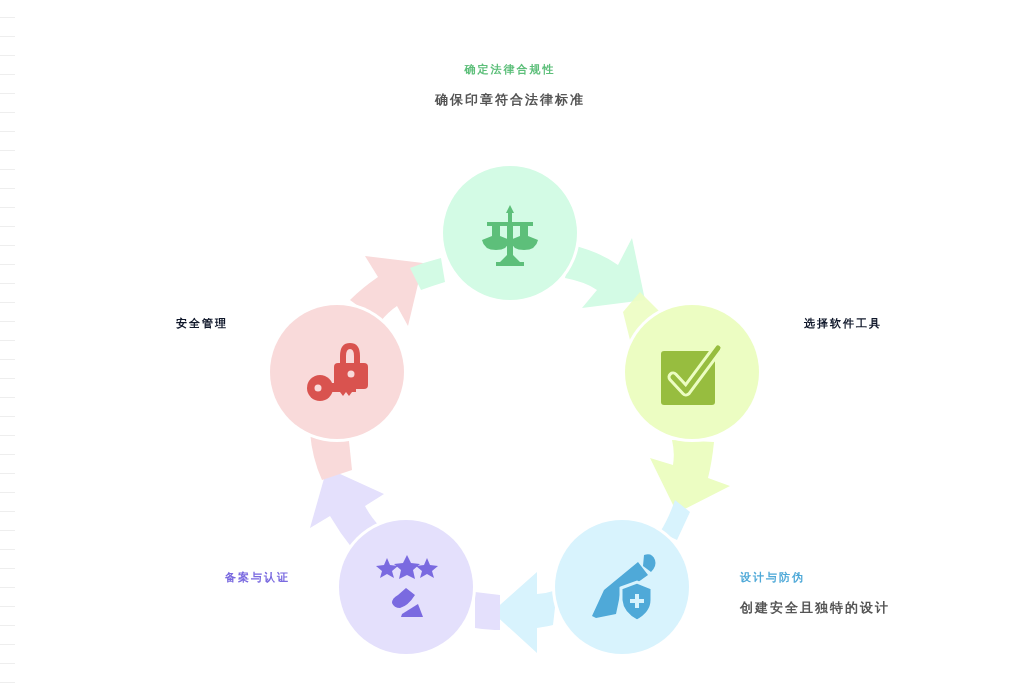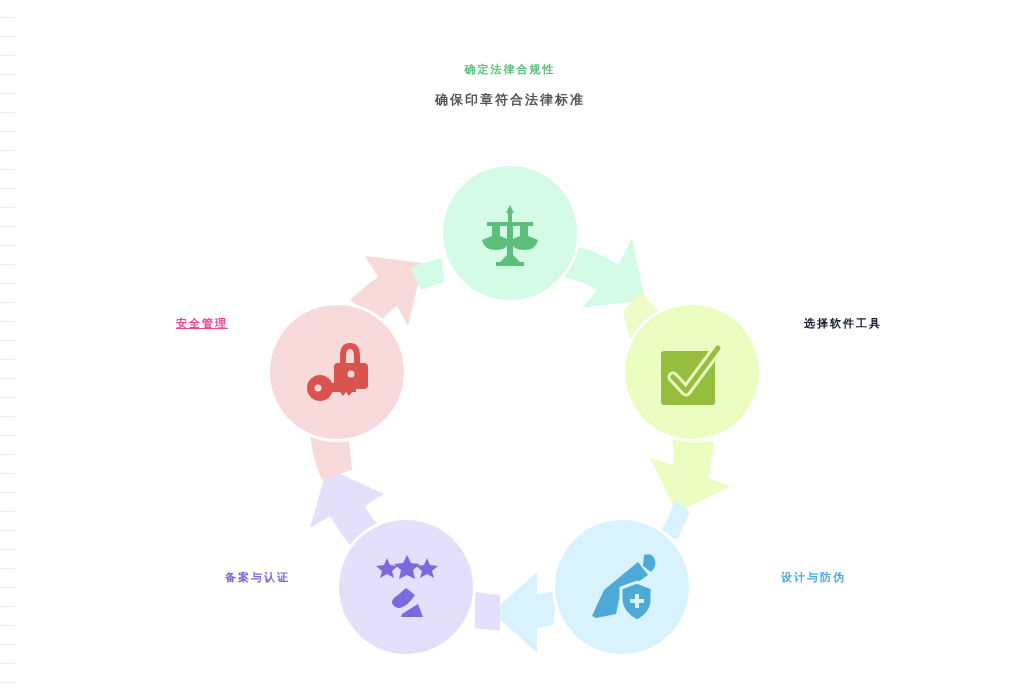--- a/index.html
+++ b/index.html
@@ -118,22 +118,23 @@
 <div class="label-block align-center" style="left:410px; top:62px; width:200px;">
   <div class="label-title" style="color:#5dbf7a;">确定法律合规性</div>
   <div class="label-desc">确保印章符合法律标准</div>
 </div>
 
 <div class="label-block align-left" style="left:804px; top:316px; width:200px;">
   <div class="label-title" style="color:#0f172a;">选择软件工具</div>
 </div>
 
 <div class="label-block align-left" style="left:740px; top:570px; width:200px;">
-  <div class="label-title" style="color:#4fa9d8;margin-left:41px;">设计与防伪</div>
+  <div class="label-title" style="color:#4fa9d8;">设计与防伪</div>
+  <div class="label-desc">创建安全且独特的设计</div>
 </div>
 
 <div class="label-block align-right" style="left:90px; top:570px; width:200px;">
   <div class="label-title" style="color:#7a6ae0;">备案与认证</div>
 </div>
 
 <div class="label-block align-right" style="left:28px; top:316px; width:200px;">
-  <div class="label-title" style="color:#ec4899;text-decoration:underline;">安全管理</div>
+  <div class="label-title" style="color:#0f172a;">安全管理</div>
 </div>
 
 </body></html>

